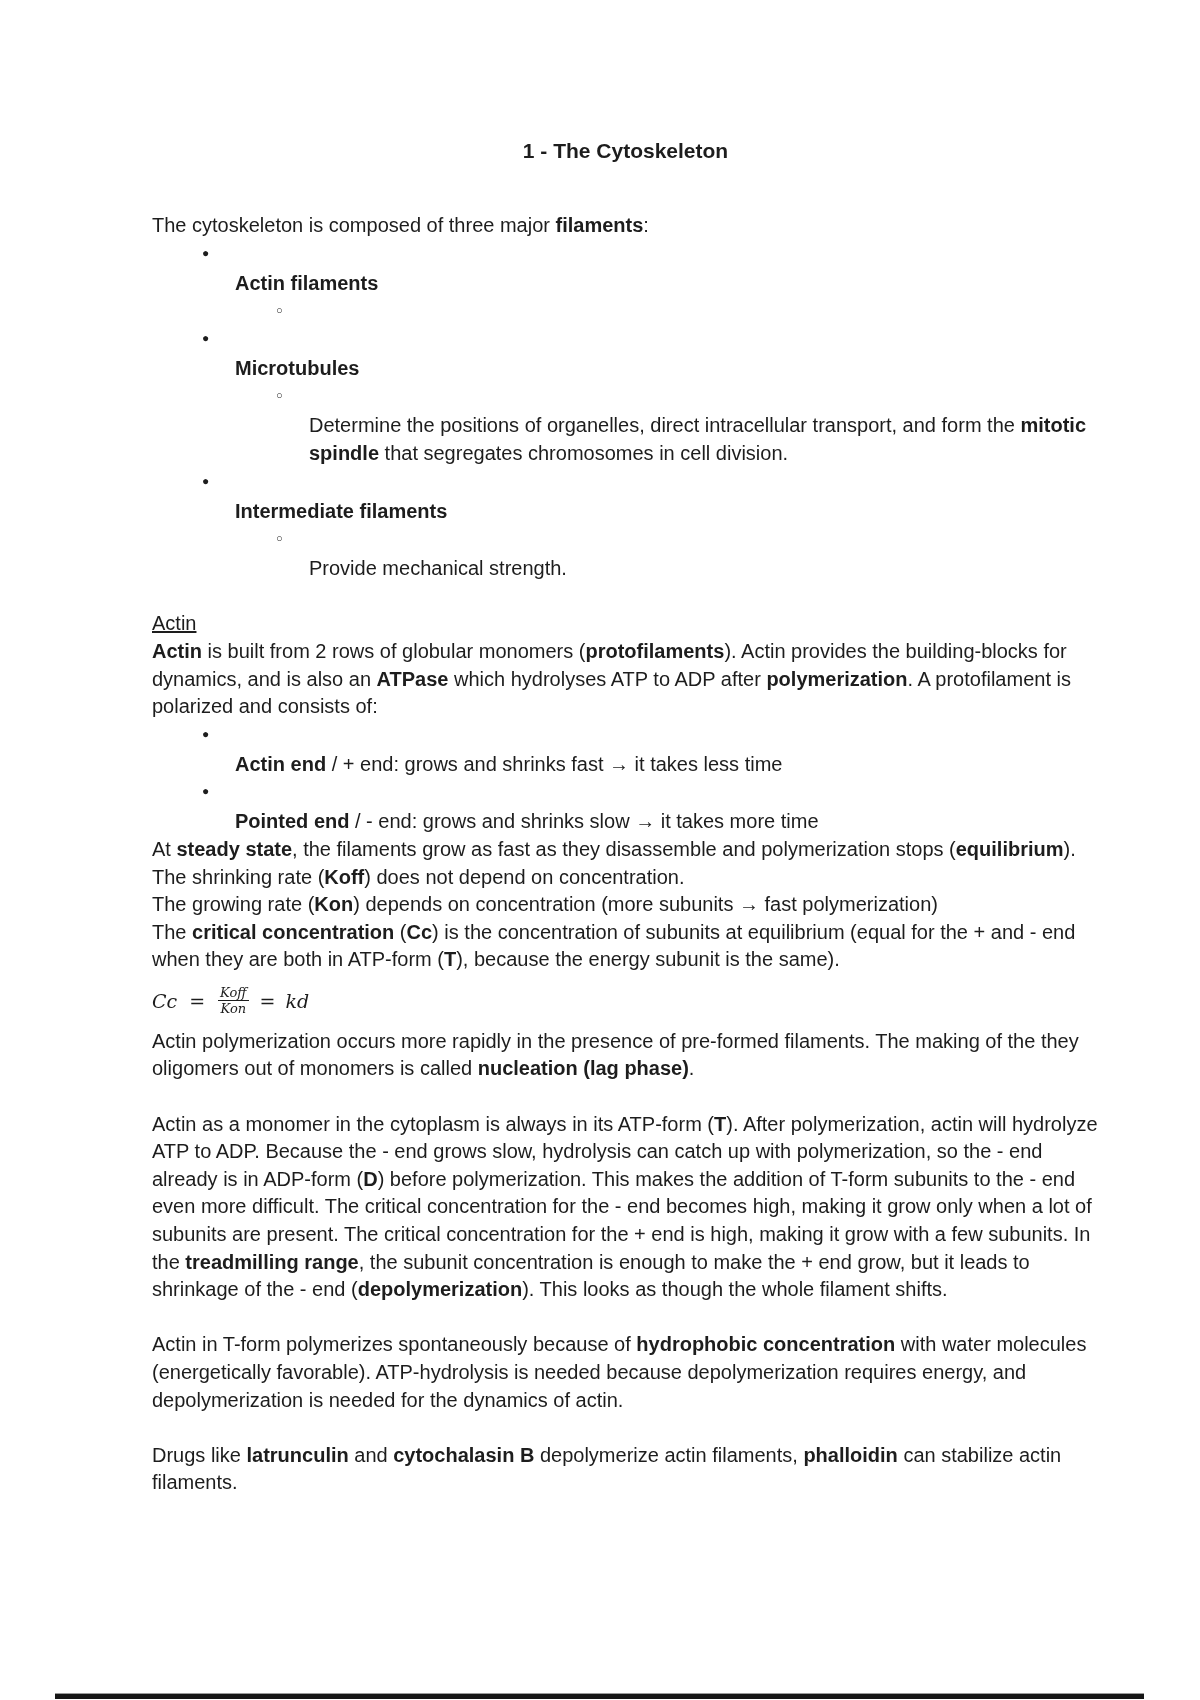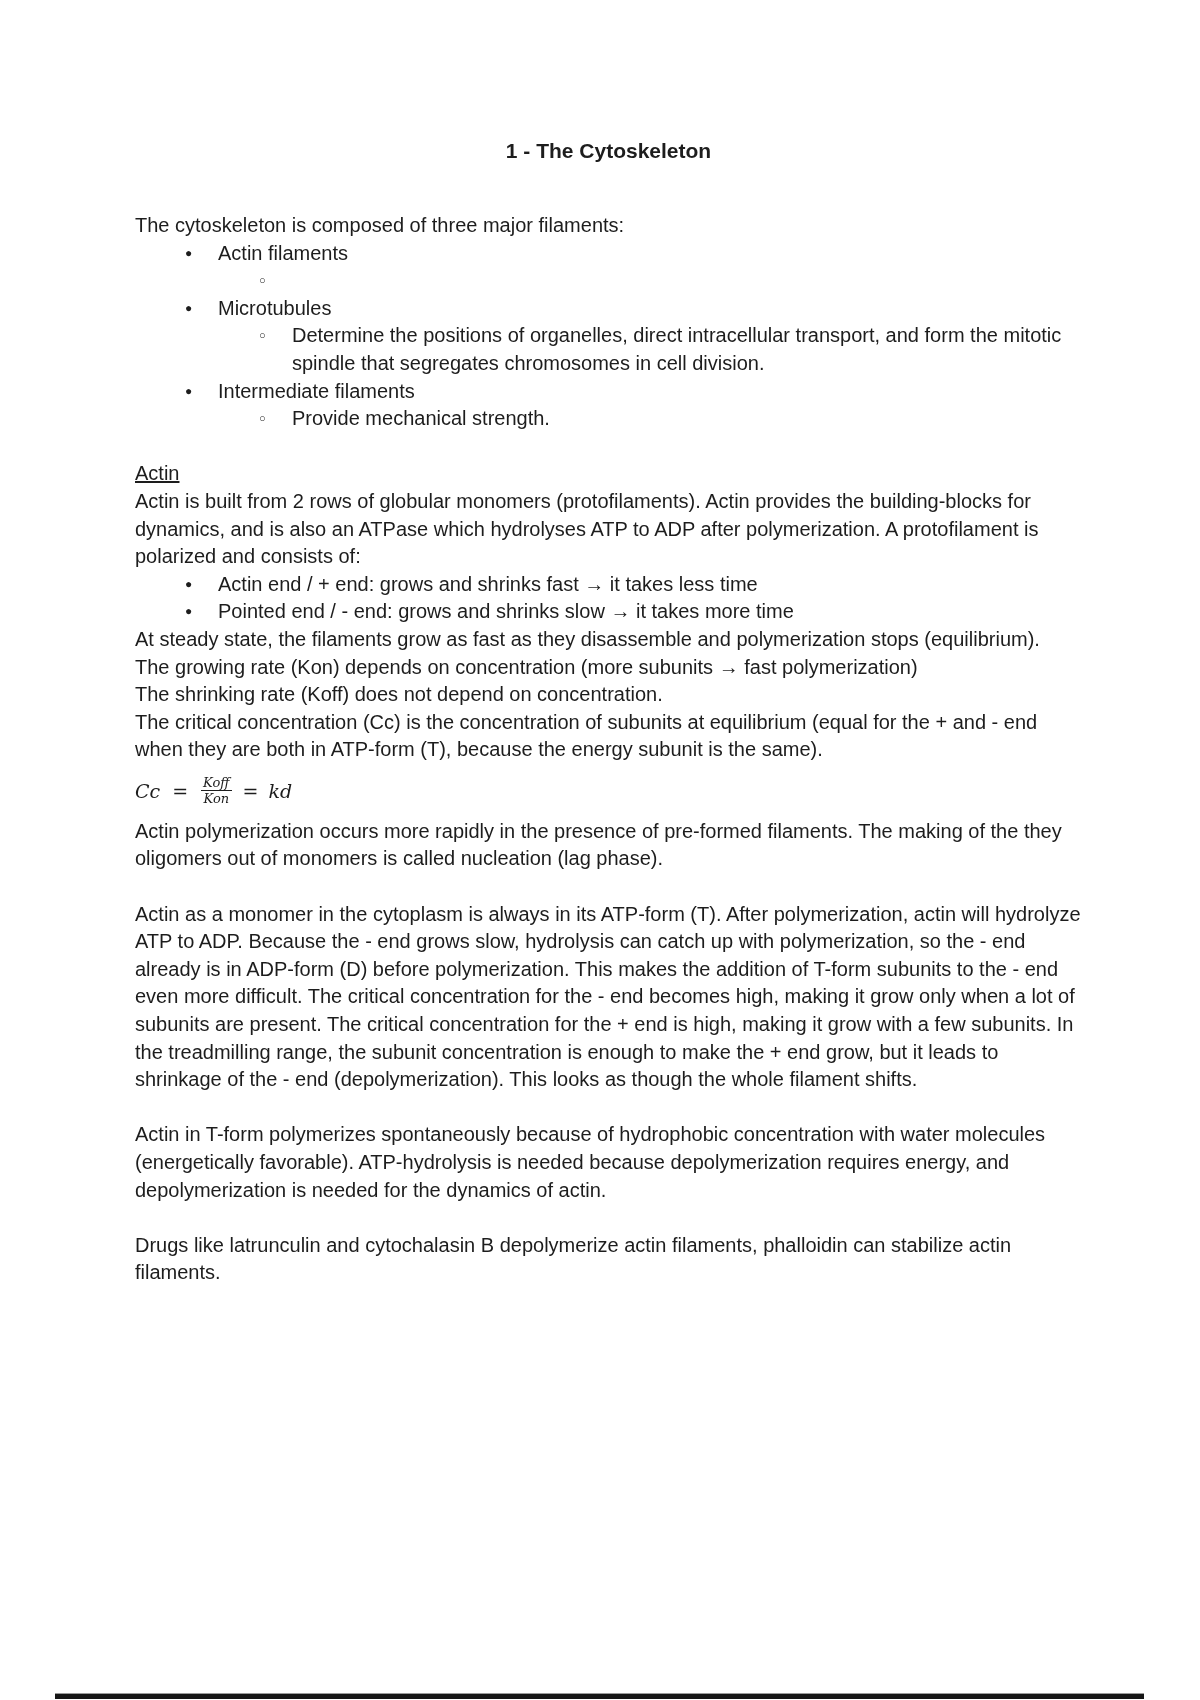--- a/index.html
+++ b/index.html
@@ -6,49 +6,49 @@
   html, body { width: 1200px; height: 1700px; }
   body {
     background: #ffffff;
     position: relative;
     overflow: hidden;
     font-family: "Liberation Sans", "DejaVu Sans", sans-serif;
     color: #1d1d1d;
   }
   .doc {
     position: absolute;
-    left: 135px;
+    left: 152px;
     top: 136px;
     width: 947px;
   }
   .doc-title {
     font-size: 21px;
     font-weight: bold;
     text-align: center;
     line-height: 29px;
     margin-bottom: 47px;
   }
   .paragraph, .bullet {
     font-size: 20px;
     line-height: 27.6px;
   }
-  .b { font-weight: normal; }
+  .b { font-weight: bold; }
   .u { text-decoration: underline; }
   .spacer { height: 27.6px; }
   .bullet { display: flex; }
   .bullet.level1 { padding-left: 50px; }
   .bullet.level2 { padding-left: 124px; }
   .marker {
     flex: 0 0 33px;
     width: 33px;
     font-size: 12px;
     line-height: 27.6px;
   }
   .level2 .marker { font-size: 11px; }
-  .btext { flex: 1; }
+  .btext { flex: 1; margin-top: 30px; }
   .formula {
     display: flex;
     align-items: center;
     height: 54px;
     font-family: "DejaVu Serif", serif;
     font-style: italic;
     font-size: 19px;
   }
   .formula .f-lhs { margin-right: 12px; }
   .formula .f-eq { margin-right: 12px; }
@@ -106,22 +106,22 @@
       <div class="paragraph"><span class="b">Actin</span><span> is built from 2 rows of globular monomers (</span><span class="b">protofilaments</span><span>). Actin provides the building-blocks for dynamics, and is also an </span><span class="b">ATPase</span><span> which hydrolyses ATP to ADP after </span><span class="b">polymerization</span><span>. A protofilament is polarized and consists of:</span></div>
       <div class="bullet level1">
         <span class="marker">●</span>
         <span class="btext"><span class="b">Actin end</span><span> / + end: grows and shrinks fast → it takes less time</span></span>
       </div>
       <div class="bullet level1">
         <span class="marker">●</span>
         <span class="btext"><span class="b">Pointed end</span><span> / - end: grows and shrinks slow → it takes more time</span></span>
       </div>
       <div class="paragraph"><span>At </span><span class="b">steady state</span><span>, the filaments grow as fast as they disassemble and polymerization stops (</span><span class="b">equilibrium</span><span>).</span></div>
+      <div class="paragraph"><span>The shrinking rate (</span><span class="b">Koff</span><span>) does not depend on concentration.</span></div>
       <div class="paragraph"><span>The growing rate (</span><span class="b">Kon</span><span>) depends on concentration (more subunits → fast polymerization)</span></div>
-      <div class="paragraph"><span>The shrinking rate (</span><span class="b">Koff</span><span>) does not depend on concentration.</span></div>
       <div class="paragraph"><span>The </span><span class="b">critical concentration</span><span> (</span><span class="b">Cc</span><span>) is the concentration of subunits at equilibrium (equal for the + and - end when they are both in ATP-form (</span><span class="b">T</span><span>), because the energy subunit is the same).</span></div>
       <div class="formula">
         <span class="f-lhs">Cc</span>
         <span class="f-eq">=</span>
         <span class="frac">
           <span class="num">Koff</span>
           <span class="den">Kon</span>
         </span>
         <span class="f-eq2">=</span>
         <span class="f-rhs">kd</span>

